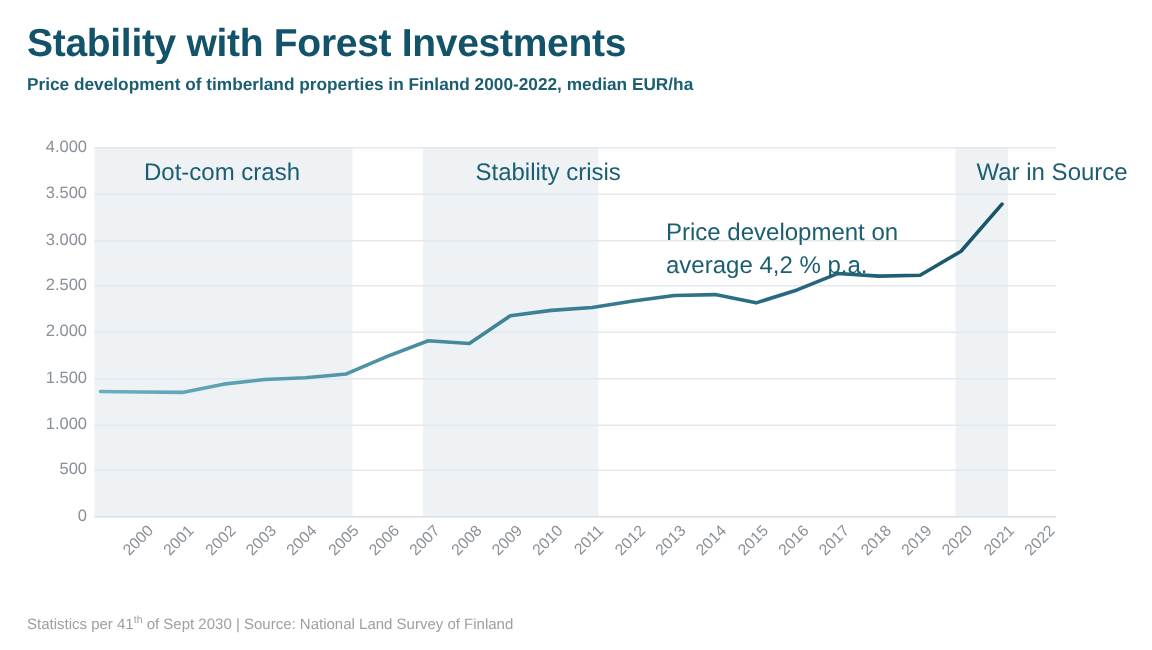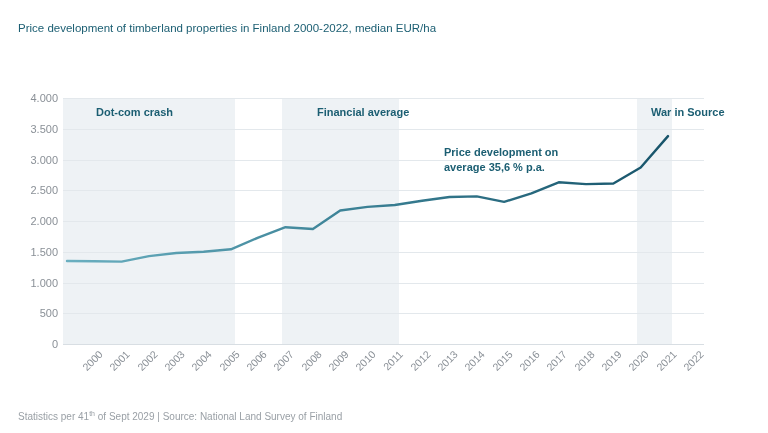--- a/index.html
+++ b/index.html
@@ -28,21 +28,21 @@
     font-weight: bold;
     color: #13536a;
     letter-spacing: -0.2px;
     line-height: 1.1;
     margin: 0;
     white-space: nowrap;
   }
   #chart-subtitle {
     margin-top: 8px;
     font-size: 11.5px;
-    font-weight: normal;
+    font-weight: bold;
     color: #1b5e72;
     white-space: nowrap;
   }
 
   
   #chart-area {
     position: absolute;
     left: 0;
     top: 90px;
     width: 768px;
@@ -92,22 +92,22 @@
     color: #8a9097;
     transform: rotate(-45deg);
     transform-origin: right top;
     white-space: nowrap;
     text-align: right;
   }
 
   
   .annotation {
     position: absolute;
-    font-size: 11px;
-    font-weight: bold;
+    font-size: 16px;
+    font-weight: normal;
     color: #1b5e72;
     line-height: 1.35;
     white-space: pre-line;
   }
 
   svg#line-svg {
     position: absolute;
     left: 0;
     top: 0;
     overflow: visible;
@@ -128,20 +128,21 @@
     left: 0; right: 0;
     top: 394px;
     height: 1px;
     background: #ffffff;
   }
 </style>
 </head>
 <body>
 
 <div id="header">
+  <div id="chart-title">Stability with Forest Investments</div>
   <div id="chart-subtitle">Price development of timberland properties in Finland 2000-2022, median EUR/ha</div>
 </div>
 
 <div id="chart-area">
   <div id="y-axis-labels">
       <div class="ytick" style="top: 254px;">0</div>
       <div class="ytick" style="top: 223.25px;">500</div>
       <div class="ytick" style="top: 192.5px;">1.000</div>
       <div class="ytick" style="top: 161.75px;">1.500</div>
       <div class="ytick" style="top: 131px;">2.000</div>
@@ -198,23 +199,23 @@
       <div class="xtick" style="left: 510.091px;">2016</div>
       <div class="xtick" style="left: 537.409px;">2017</div>
       <div class="xtick" style="left: 564.727px;">2018</div>
       <div class="xtick" style="left: 592.045px;">2019</div>
       <div class="xtick" style="left: 619.364px;">2020</div>
       <div class="xtick" style="left: 646.682px;">2021</div>
       <div class="xtick" style="left: 674px;">2022</div>
     </div>
   <div id="annotations-layer">
       <div class="annotation" style="left: 96px; top: 15px; color: rgb(27, 94, 114);">Dot-com crash</div>
-      <div class="annotation" style="left: 317px; top: 15px; color: rgb(27, 94, 114);">Financial average</div>
+      <div class="annotation" style="left: 317px; top: 15px; color: rgb(27, 94, 114);">Stability crisis</div>
       <div class="annotation" style="left: 444px; top: 55px; color: rgb(27, 94, 114);">Price development on
-average 35,6 % p.a.</div>
+average 4,2 % p.a.</div>
       <div class="annotation" style="left: 651px; top: 15px; color: rgb(27, 94, 114);">War in Source</div>
     </div>
 </div>
 
 <div class="divider-line"></div>
 <div id="footer">
-  <span>Statistics per 41</span><sup>th</sup><span> of Sept 2029 | Source: National Land Survey of Finland</span>
+  <span>Statistics per 41</span><sup>th</sup><span> of Sept 2030 | Source: National Land Survey of Finland</span>
 </div>
 
 </body></html>

